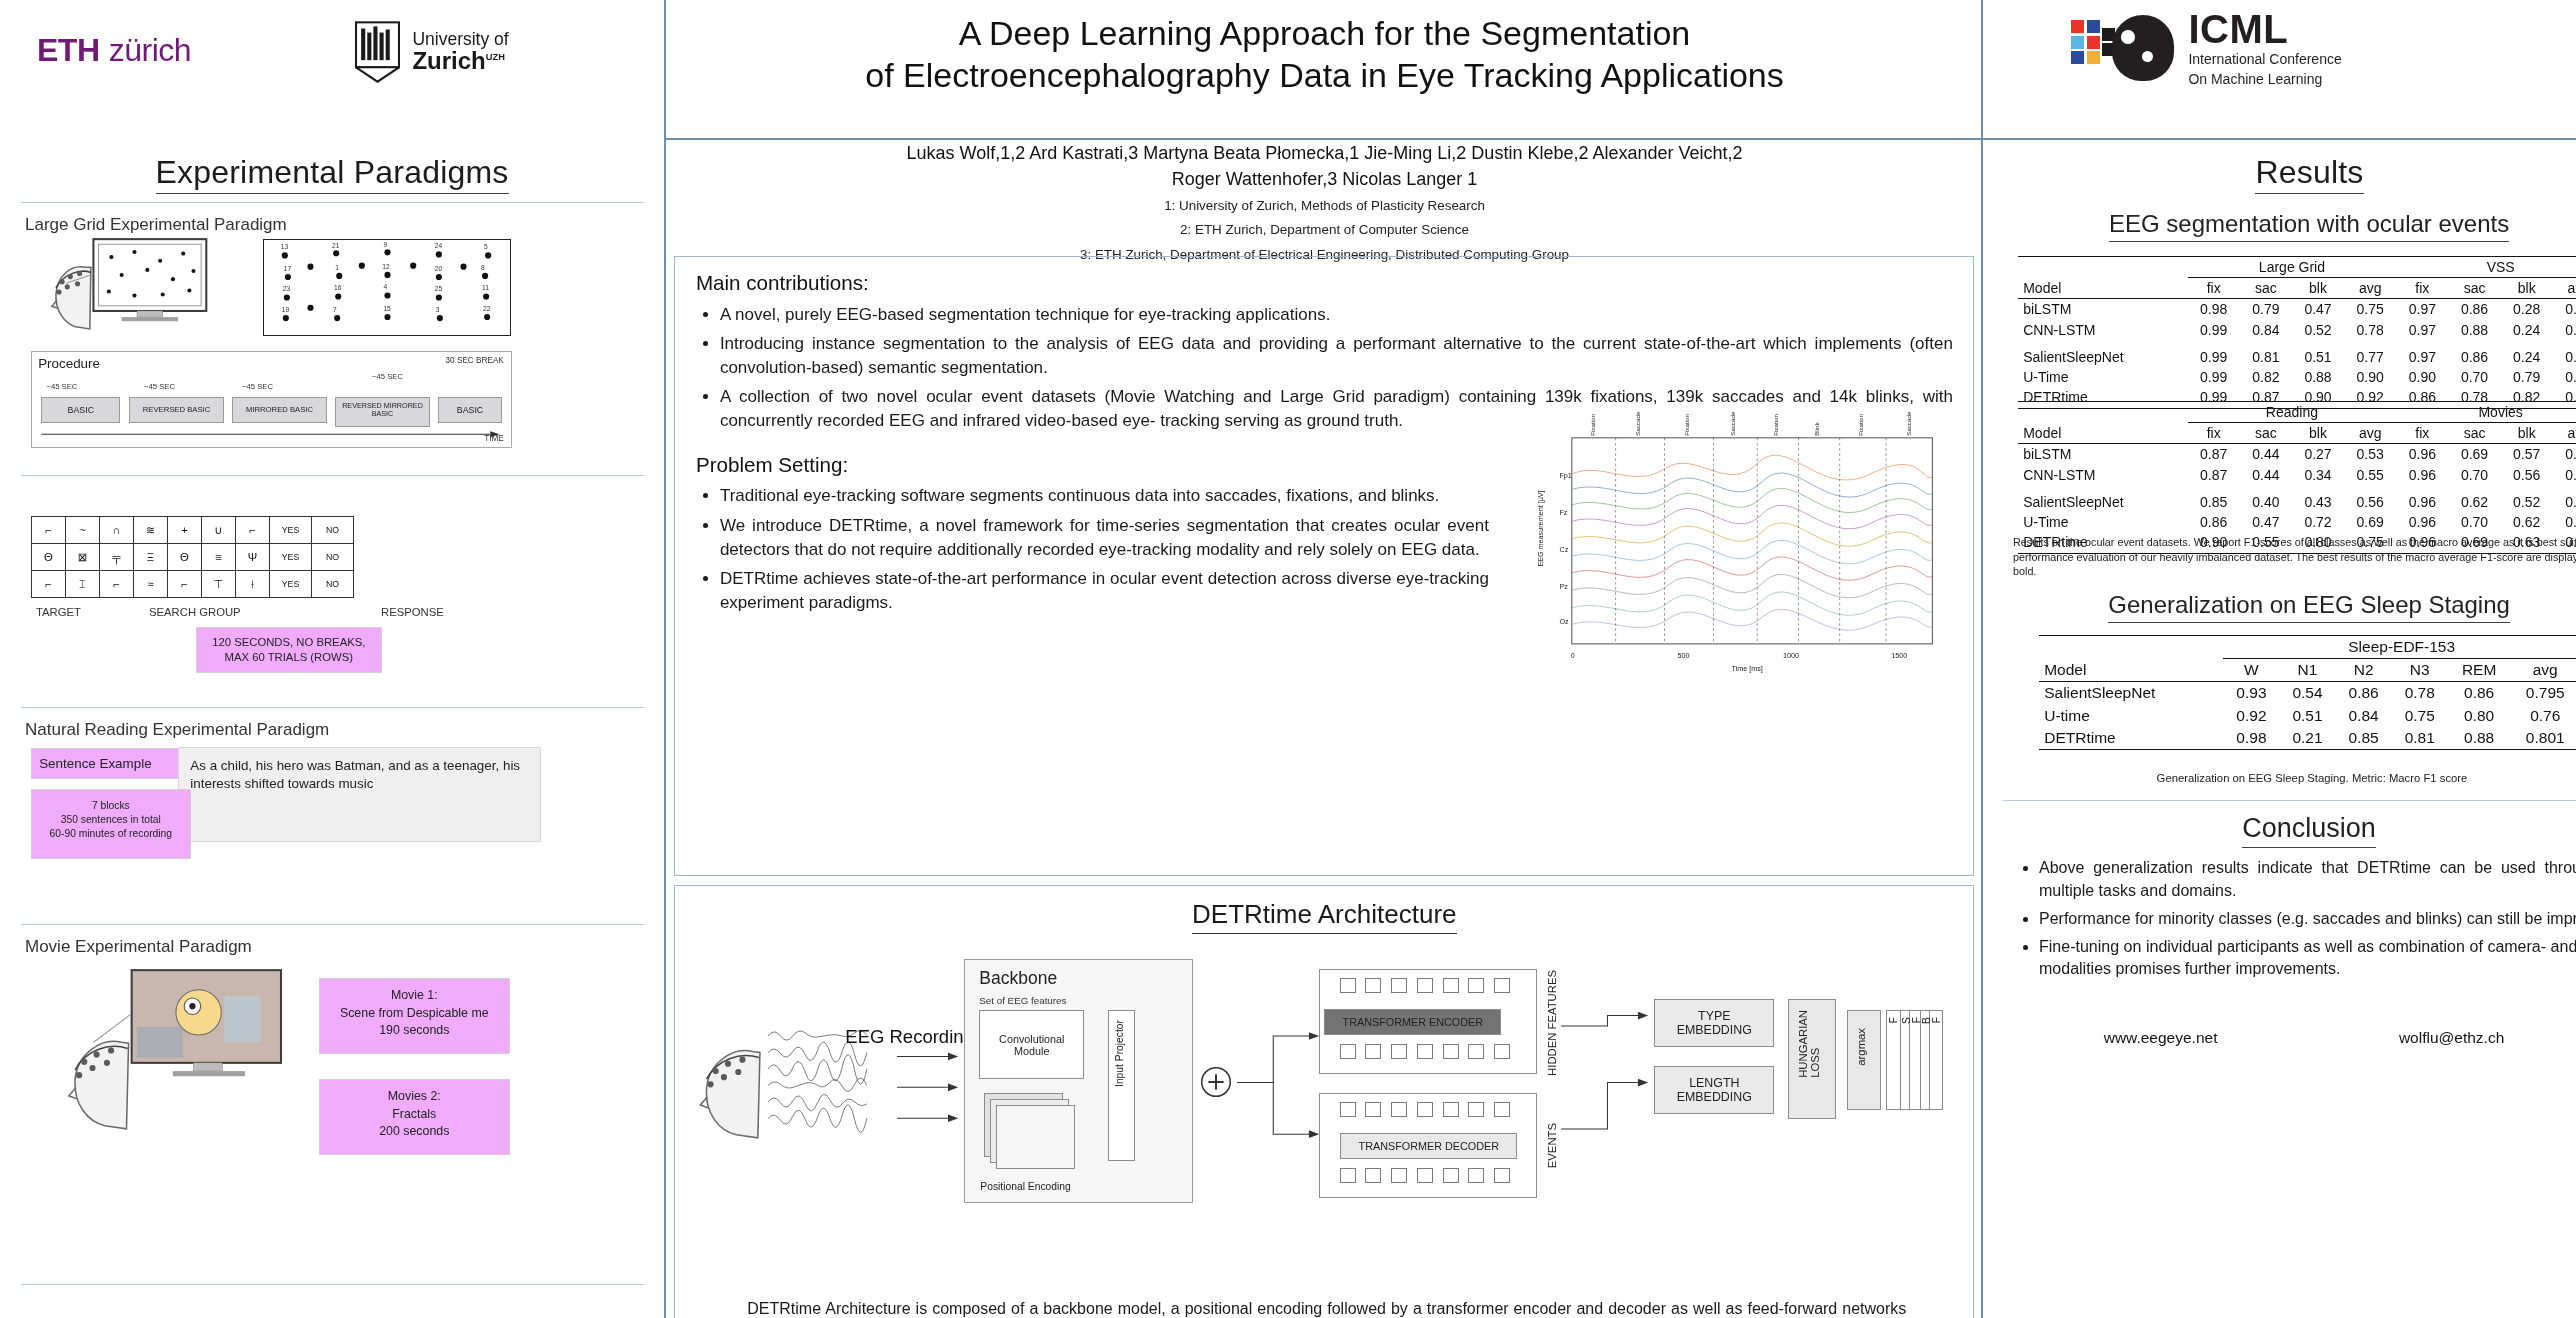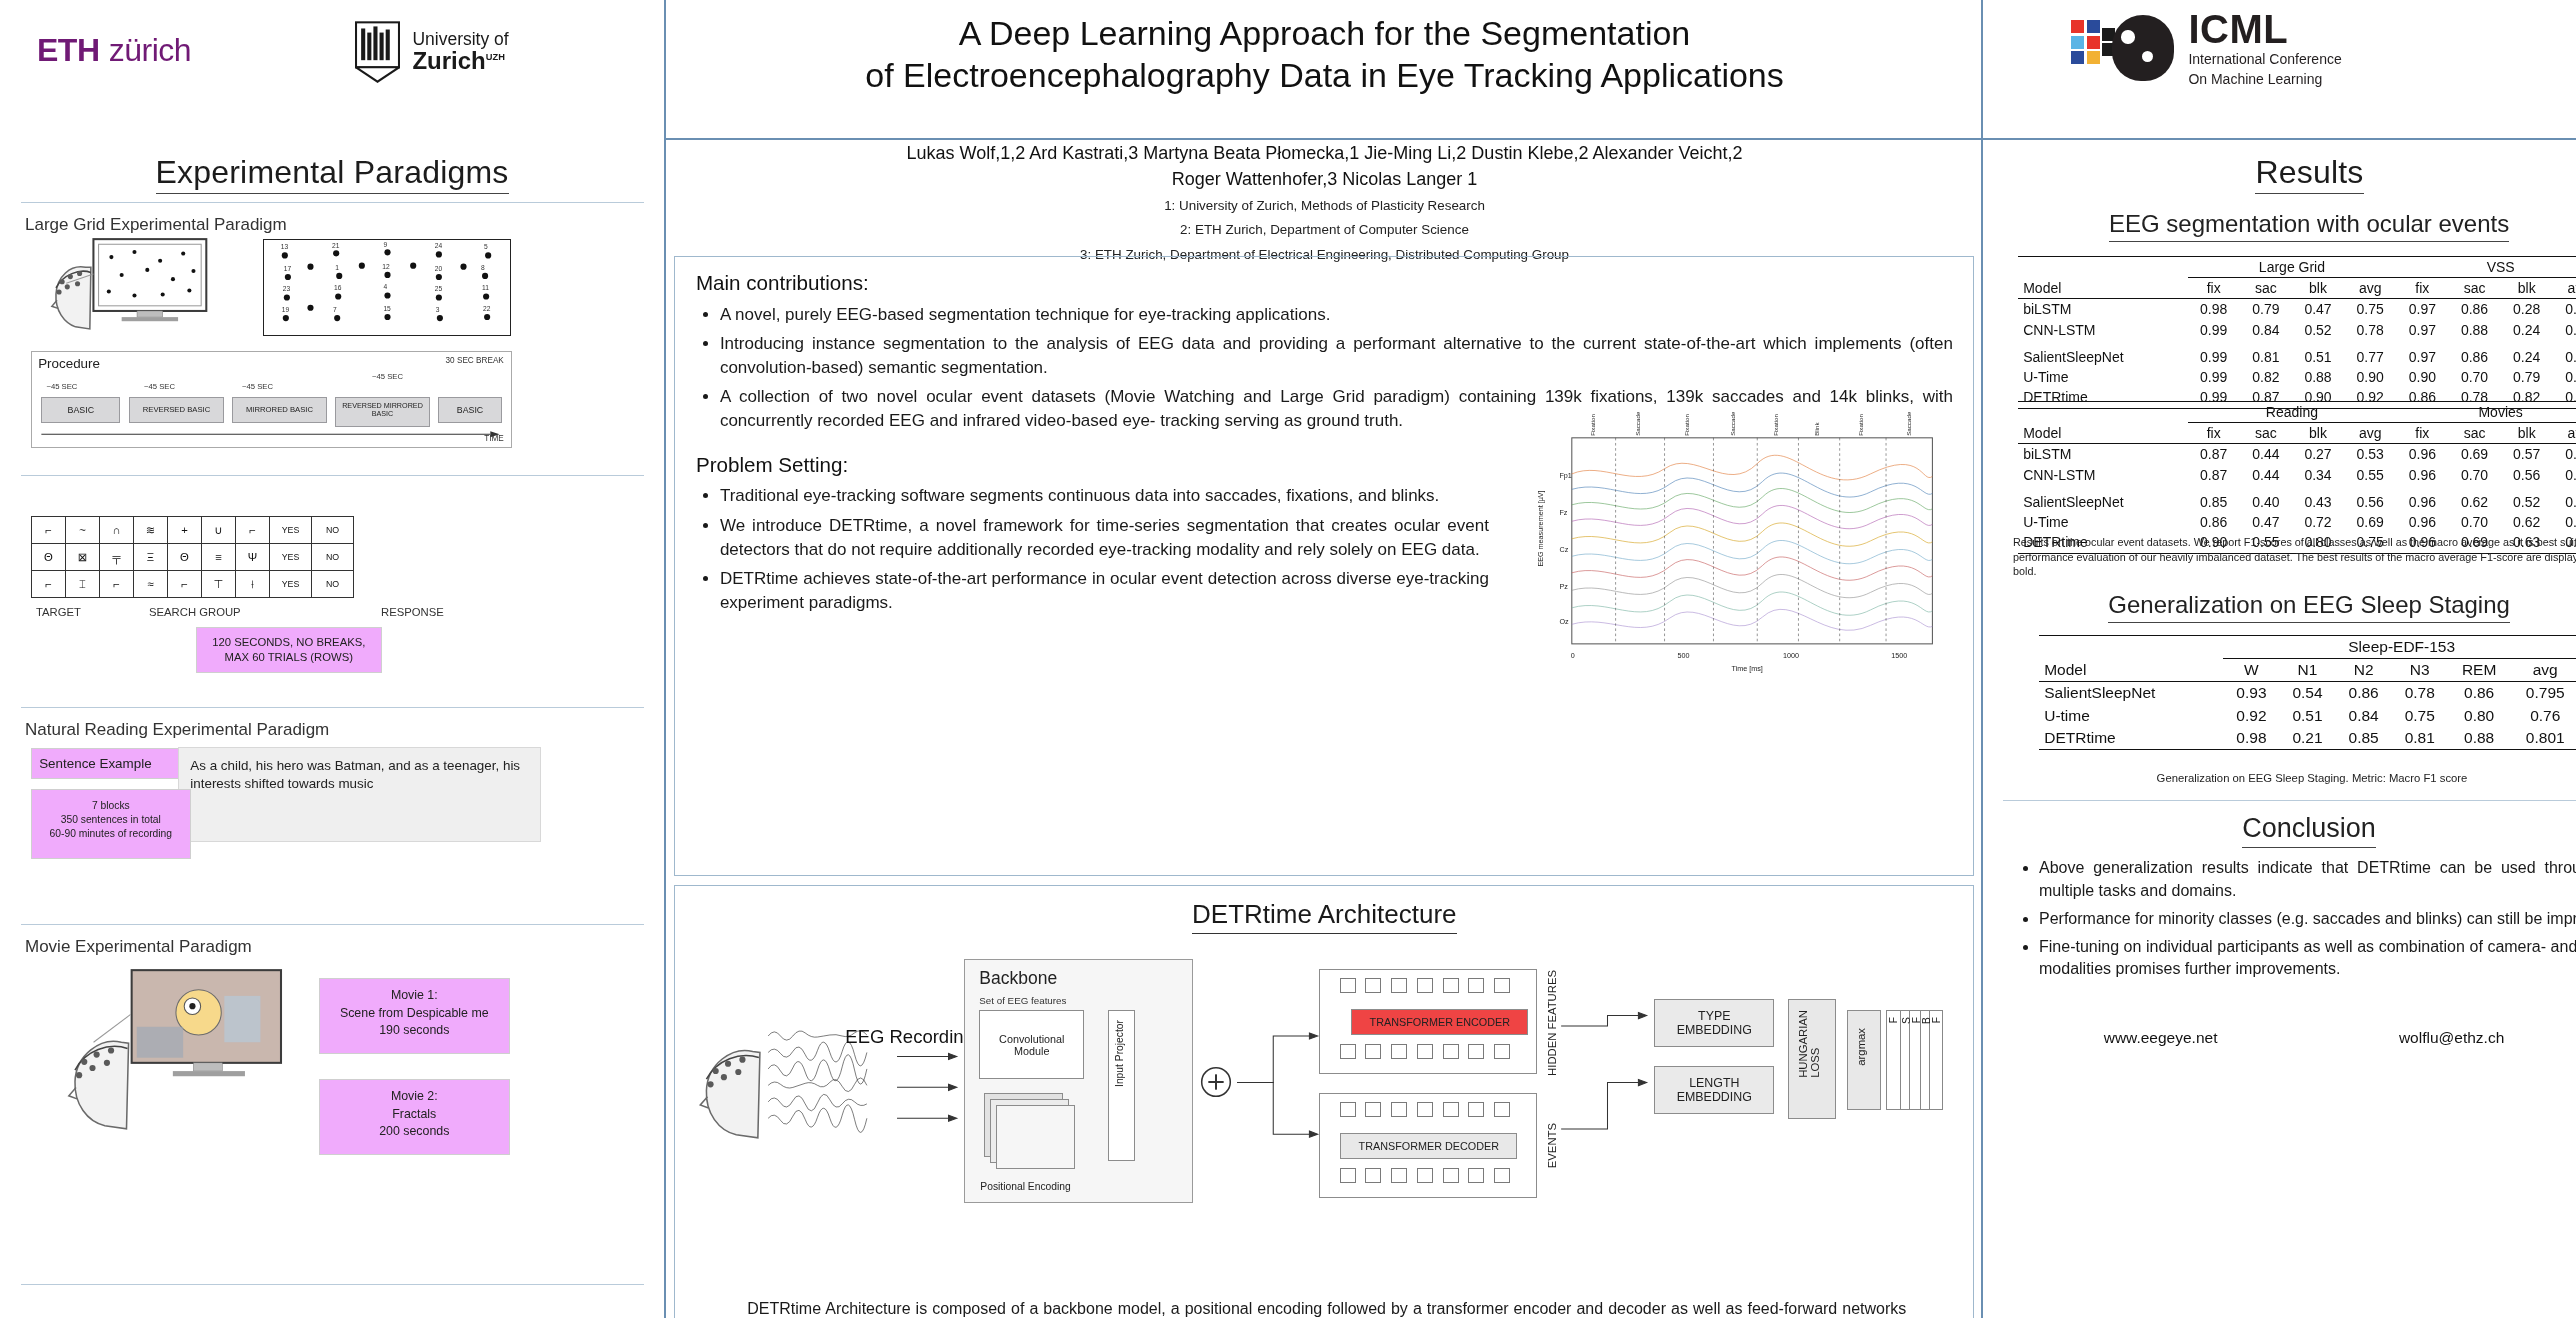--- a/index.html
+++ b/index.html
@@ -390,21 +390,21 @@
         </g>
         <line x1="168" y1="96" x2="96" y2="150" stroke="#999" stroke-width="2"></line>
       </svg>
 
       <div class="greybox" style="position:absolute;left:319px;top:54px;width:170px;height:59px;text-align:center;font-size:12.4px;line-height:1.4;padding-top:8.2px;">
         <div>Movie 1:</div>
         <div>Scene from Despicable me</div>
         <div>190 seconds</div>
       </div>
       <div class="greybox" style="position:absolute;left:319px;top:155px;width:170px;height:59px;text-align:center;font-size:12.4px;line-height:1.4;padding-top:8.2px;">
-        <div>Movie 2:</div>
+        <div>Movies 2:</div>
         <div>Fractals</div>
         <div>200 seconds</div>
       </div>
     </div>
 
     <div class="hline" style="left:20.6px;top:1146px;width:623px;height:1px;background:#b9cbda;"></div>
   </div>
 
   <div id="mid">
 
@@ -547,21 +547,21 @@
         <svg width="88" height="155" style="position:absolute;left:562px;top:67px;" viewBox="0 0 170 300">
           <g stroke="#333" stroke-width="2" fill="#333">
             <path d="M0 150 L70 150 L70 60 L140 60" fill="none"></path>
               <path d="M140 54 l16 6 l-16 6 z"></path>
             <path d="M0 150 L70 150 L70 250 L140 250" fill="none"></path>
               <path d="M140 244 l16 6 l-16 6 z"></path>
           </g>
         </svg>
 
         <div class="abox white" style="left:644px;top:31px;width:216px;height:103px;"></div>
-        <div class="abox" style="left:676px;top:71px;width:175px;height:24px;font-size:10.8px;background:#ef4444;">TRANSFORMER ENCODER</div>
+        <div class="abox" style="left:649px;top:71px;width:175px;height:24px;font-size:10.8px;background:#737373;">TRANSFORMER ENCODER</div>
         <div class="smallsq" style="left:665px;top:40px;"></div>
           <div class="smallsq" style="left:690px;top:40px;"></div>
         <div class="smallsq" style="left:716px;top:40px;"></div>
           <div class="smallsq" style="left:742px;top:40px;"></div>
         <div class="smallsq" style="left:768px;top:40px;"></div>
           <div class="smallsq" style="left:793px;top:40px;"></div>
         <div class="smallsq" style="left:819px;top:40px;"></div>
         <div class="smallsq" style="left:665px;top:106px;"></div>
           <div class="smallsq" style="left:690px;top:106px;"></div>
         <div class="smallsq" style="left:716px;top:106px;"></div>

